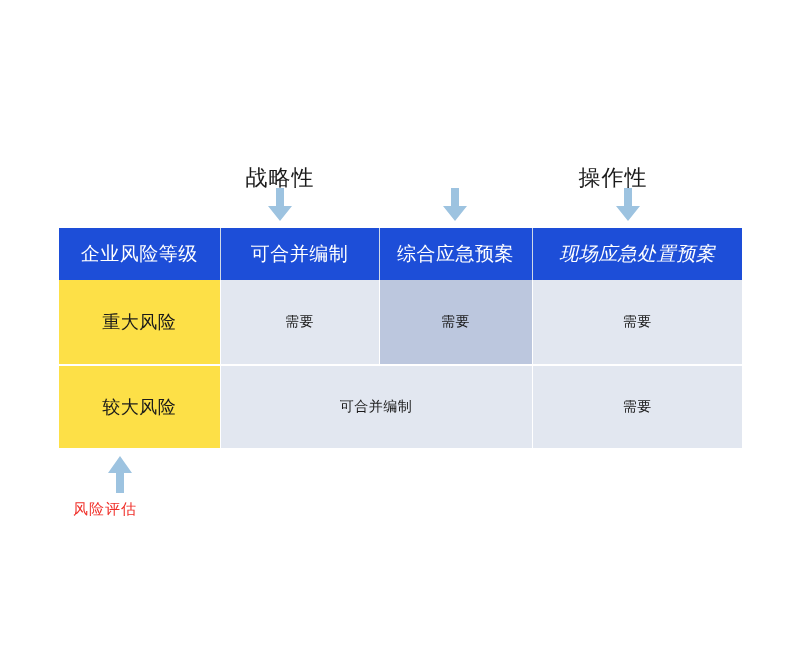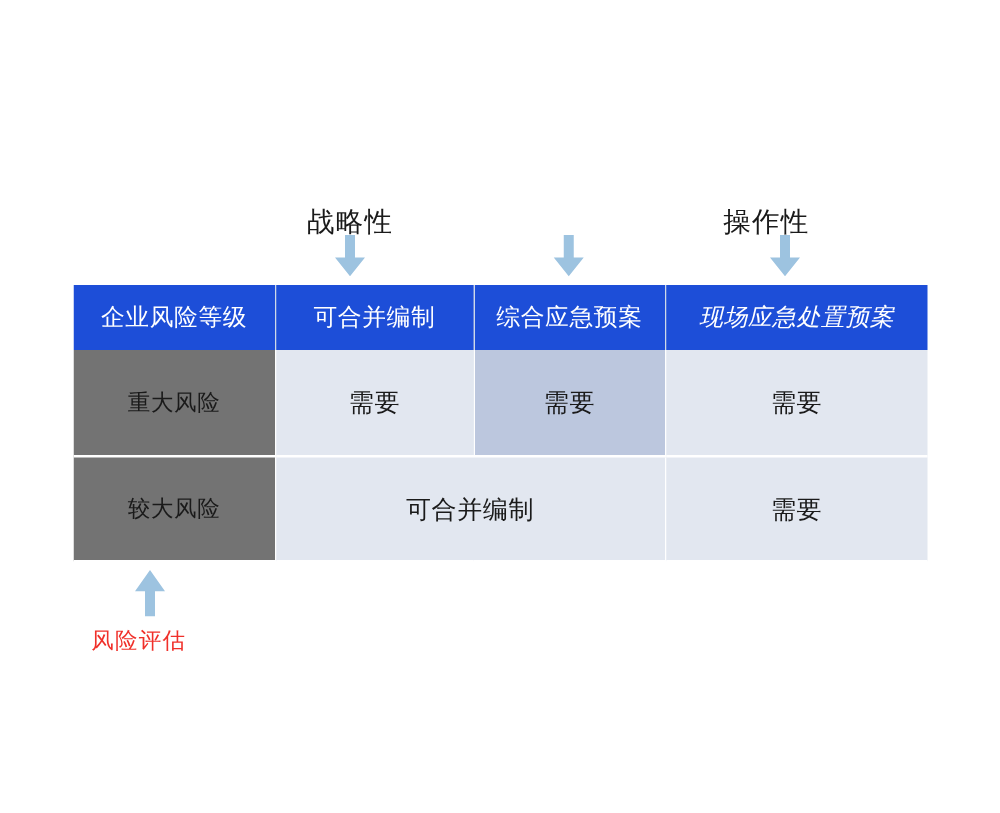--- a/index.html
+++ b/index.html
@@ -68,55 +68,55 @@
     color: #ffffff;
     font-size: 19px;
     height: 52px;
     border-right: 1px solid #cfd9e8;
     letter-spacing: 0.5px;
   }
   .hdr:last-child { border-right: none; font-style: italic; }
 
   
   .rowhead {
-    background: #737373;
+    background: #fde047;
     color: #1a1a1a;
     font-size: 18px;
     border-bottom: 2px solid #ffffff;
     border-right: 1px solid #ffffff;
     letter-spacing: 0.5px;
   }
   .rowhead.last { border-bottom: none; }
 
   
   .cell {
     background: #e2e7f0;
     color: #1a1a1a;
-    font-size: 20px;
+    font-size: 14px;
     border-bottom: 2px solid #ffffff;
     border-right: 1px solid #ffffff;
     letter-spacing: 0.5px;
   }
   .cell.last-col { border-right: none; }
   .cell.last-row { border-bottom: none; }
 
   
   .cell.accent {
     background: #bcc7de;
   }
 
   
   .r1 { height: 57px; }
   .r2 { height: 56px; }
   .r3 { height: 57px; }
 
   
   #risk-assess-label {
     position: absolute;
-    font-size: 18px;
+    font-size: 15px;
     color: #f0302a;
     letter-spacing: 1px;
     white-space: nowrap;
     font-family: "DejaVu Sans", "Liberation Sans", sans-serif;
   }
 </style>
 </head>
 <body>
 
 <div id="canvas">

